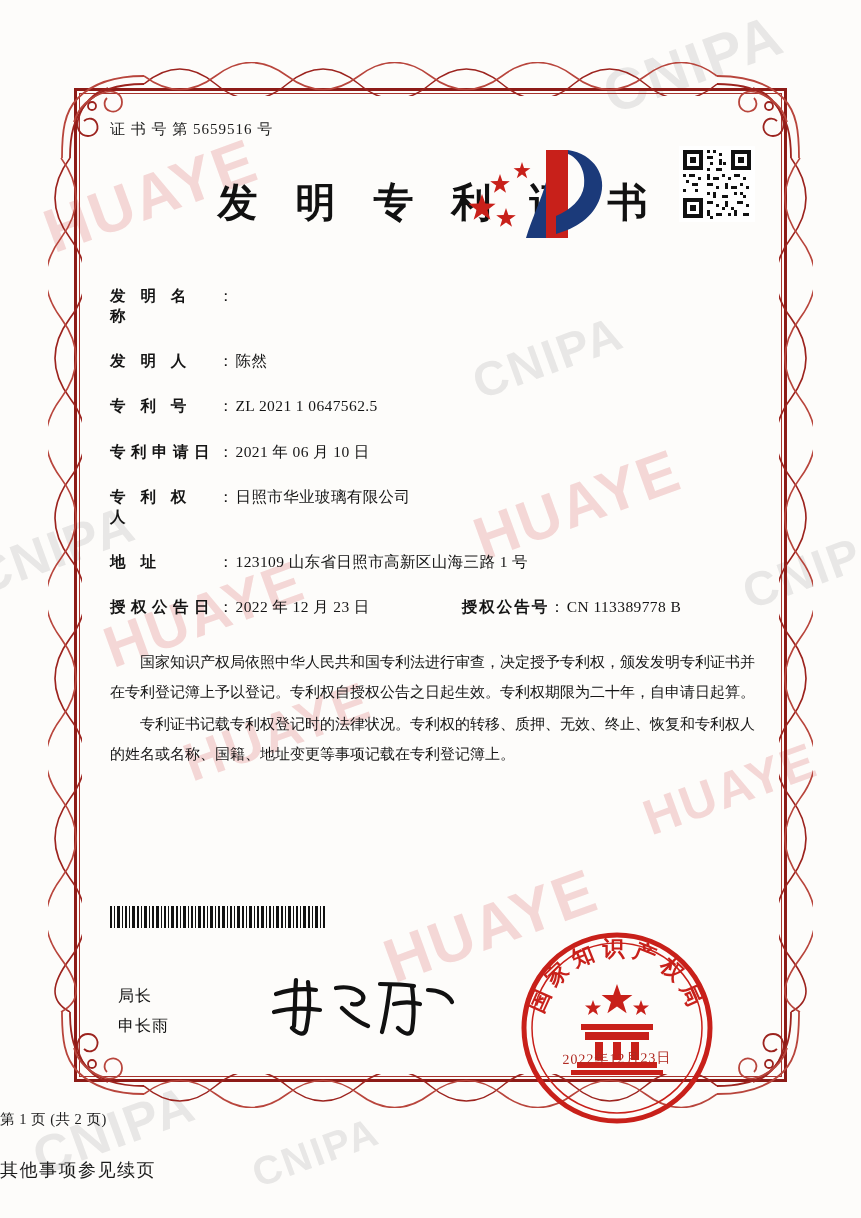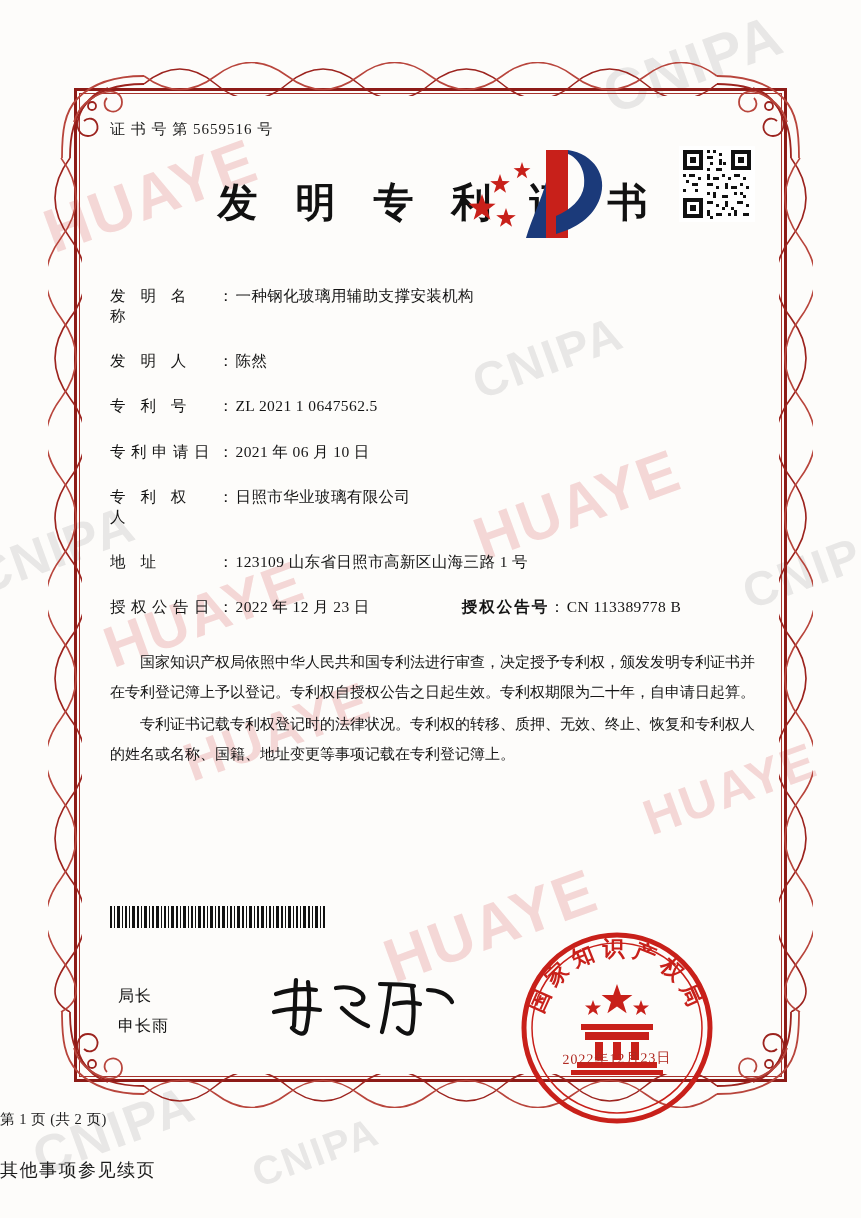--- a/index.html
+++ b/index.html
@@ -138,20 +138,21 @@
     align-items: baseline;
     font-size: 15.5px;
     color: #141414;
     margin-bottom: 25px;
     line-height: 1.3;
   }
   .f-label {
     width: 108px;
     flex: 0 0 108px;
     letter-spacing: 5.5px;
+    font-weight: bold;
   }
   .f-colon {
     flex: 0 0 auto;
     margin-right: 2px;
   }
   .f-value {
     flex: 1 1 auto;
     letter-spacing: 0.4px;
   }
   .field-row.two-col .f-value { flex: 0 0 auto; }
@@ -426,21 +427,20 @@
       </svg>
     </div>
 
     <div class="title">发 明 专 利 证 书</div>
 
     <div class="fields">
 
       <div class="field-row">
         <span class="f-label">发 明 名 称</span>
         <span class="f-colon">：</span>
-        <span class="f-value">一种钢化玻璃用辅助支撑安装机构</span>
       </div>
 
       <div class="field-row">
         <span class="f-label">发 明 人</span>
         <span class="f-colon">：</span>
         <span class="f-value">陈然</span>
       </div>
 
       <div class="field-row">
         <span class="f-label">专 利 号</span>

